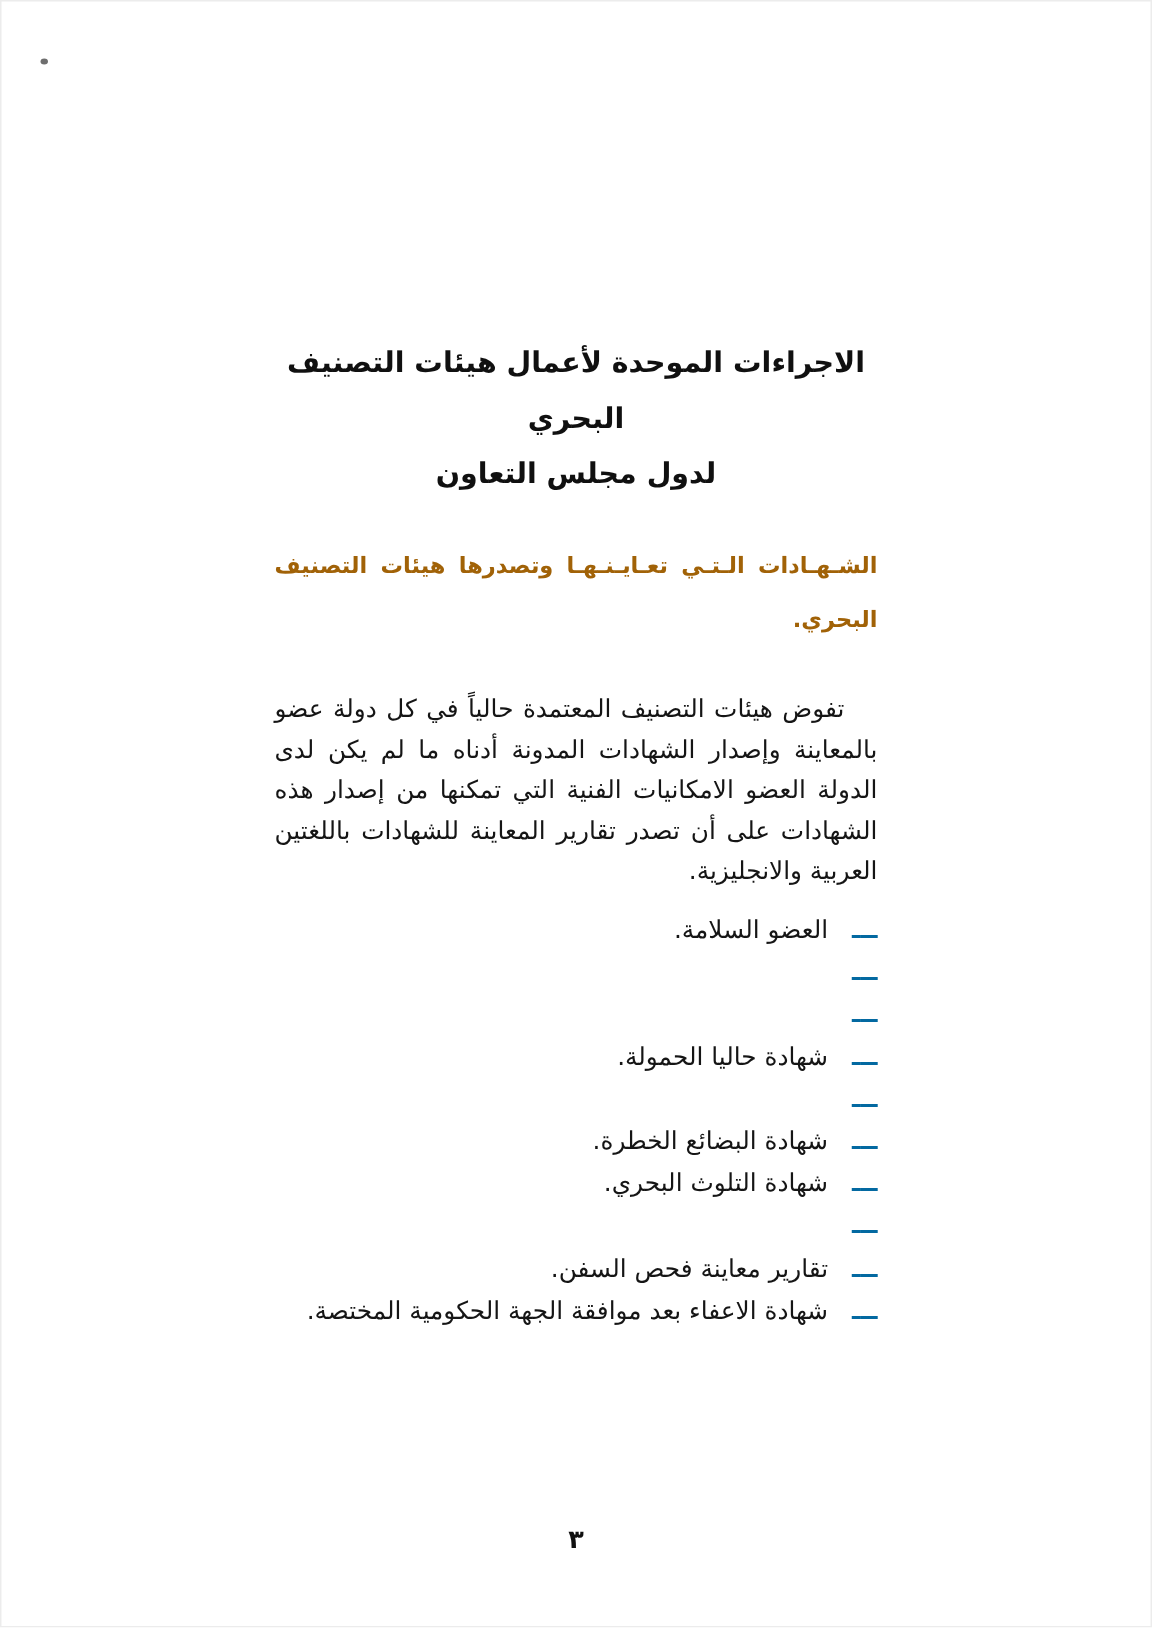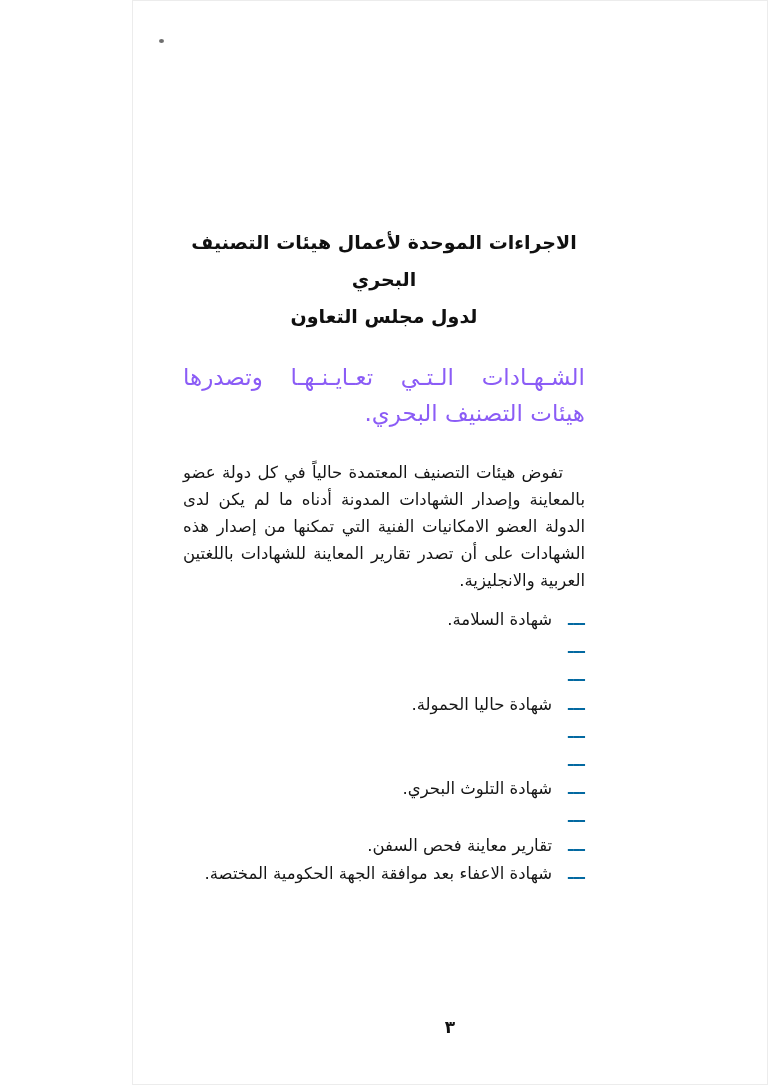--- a/index.html
+++ b/index.html
@@ -2,21 +2,21 @@
 <html lang="ar" dir="rtl"><head>
 <meta charset="utf-8">
 <style>
   html, body {
     margin: 0;
     padding: 0;
     background: #ffffff;
   }
   .page {
     position: relative;
-    width: 636px;
+    width: 768px;
     height: 1085px;
     background: #ffffff;
     box-shadow: inset 0 0 0 1px #ececec;
     direction: rtl;
     font-family: "DejaVu Sans", "Liberation Sans", sans-serif;
     color: #151515;
     overflow: hidden;
   }
   .scan-speck {
     position: absolute;
@@ -36,26 +36,26 @@
   }
   .doc-title {
     text-align: center;
     font-weight: bold;
     font-size: 19px;
     line-height: 37px;
     margin: 0 0 24px 0;
     color: #101010;
   }
   .section-heading {
-    font-weight: normal;
-    font-size: 23px;
+    font-weight: bold;
+    font-size: 15px;
     line-height: 36px;
     text-align: justify;
     margin: 0 0 28px 0;
-    color: #8b5cf6;
+    color: #a16207;
   }
   .body-paragraph {
     font-size: 16.5px;
     line-height: 27px;
     text-align: justify;
     text-indent: 22px;
     margin: 0 0 12px 0;
   }
   .cert-list {
     list-style: none;
@@ -104,37 +104,38 @@
       <div>لدول مجلس التعاون</div>
     </header>
 
     <h2 class="section-heading">الشـهـادات الـتـي تعـايـنـهـا وتصدرها هيئات التصنيف البحري.</h2>
 
     <p class="body-paragraph">تفوض هيئات التصنيف المعتمدة حالياً في كل دولة عضو بالمعاينة وإصدار الشهادات المدونة أدناه ما لم يكن لدى الدولة العضو الامكانيات الفنية التي تمكنها من إصدار هذه الشهادات على أن تصدر تقارير المعاينة للشهادات باللغتين العربية والانجليزية.</p>
 
     <ul class="cert-list">
       <li class="cert-item">
         <span class="dash">ـــ</span>
-        <span class="item-text">شهادة السلامة.</span>
+        <span class="item-text">العضو السلامة.</span>
       </li>
       <li class="cert-item">
         <span class="dash">ـــ</span>
       </li>
       <li class="cert-item">
         <span class="dash">ـــ</span>
       </li>
       <li class="cert-item">
         <span class="dash">ـــ</span>
         <span class="item-text">شهادة حاليا الحمولة.</span>
       </li>
       <li class="cert-item">
         <span class="dash">ـــ</span>
       </li>
       <li class="cert-item">
         <span class="dash">ـــ</span>
+        <span class="item-text">شهادة البضائع الخطرة.</span>
       </li>
       <li class="cert-item">
         <span class="dash">ـــ</span>
         <span class="item-text">شهادة التلوث البحري.</span>
       </li>
       <li class="cert-item">
         <span class="dash">ـــ</span>
       </li>
       <li class="cert-item">
         <span class="dash">ـــ</span>

